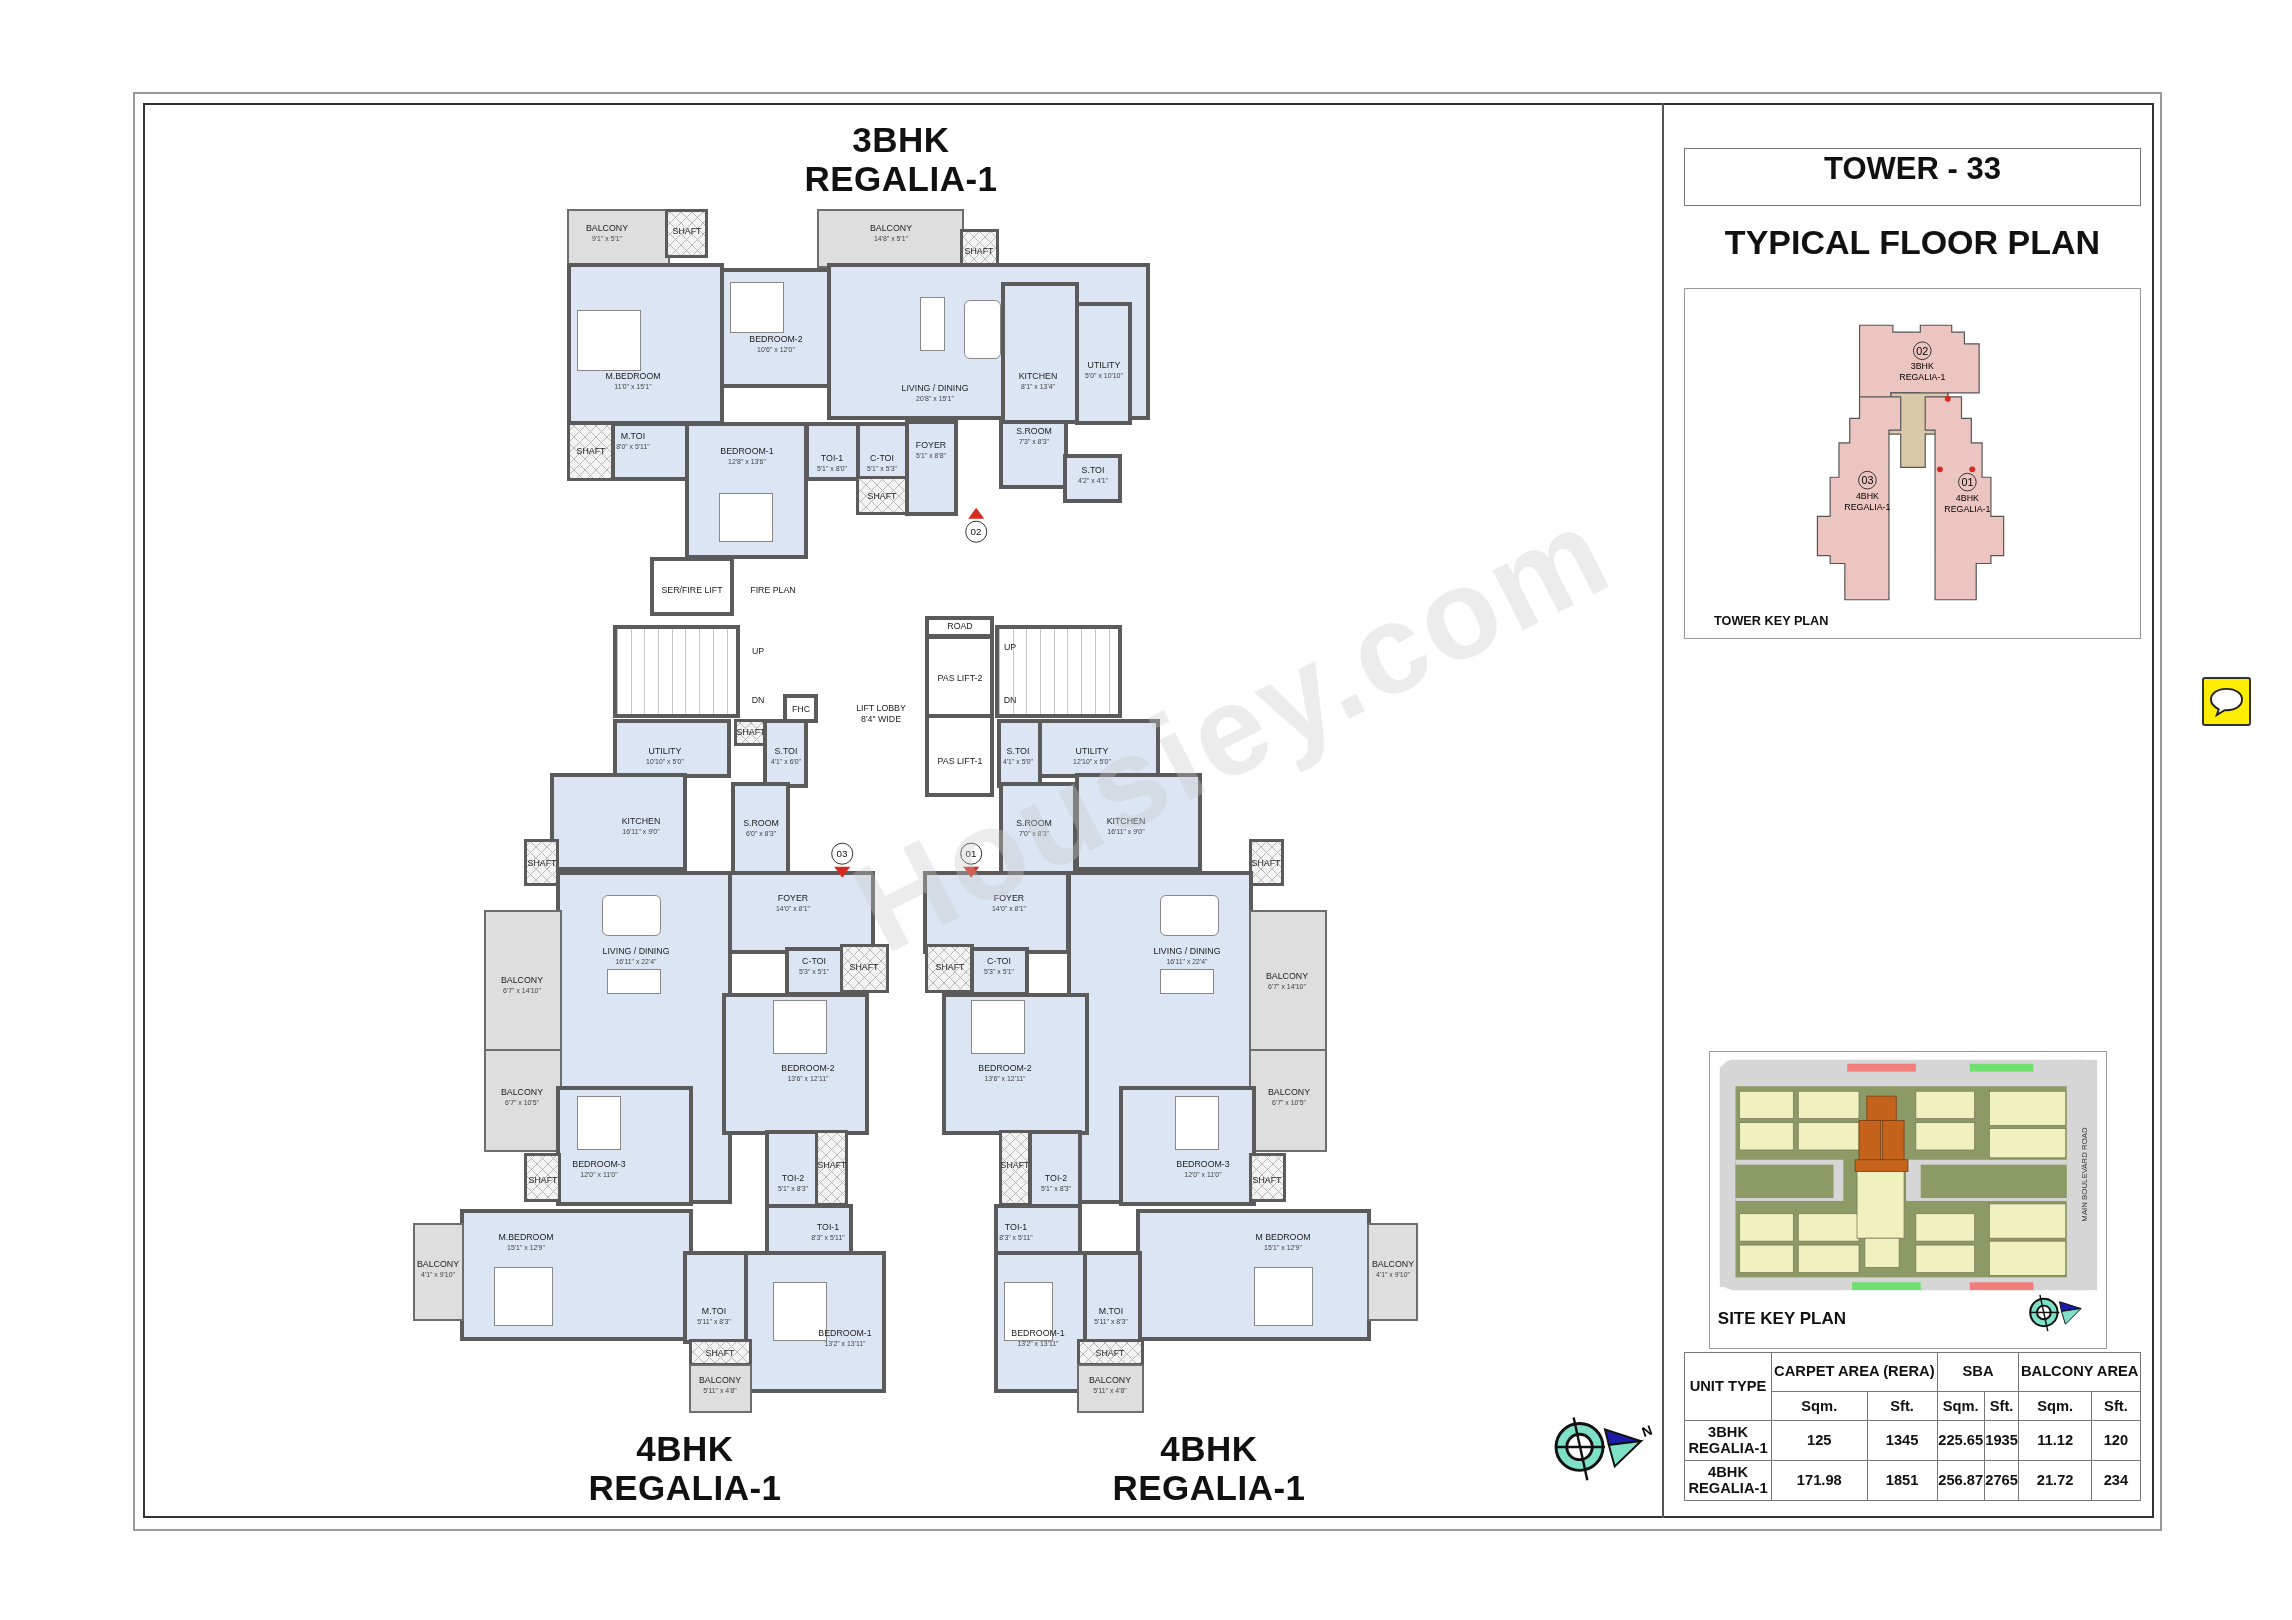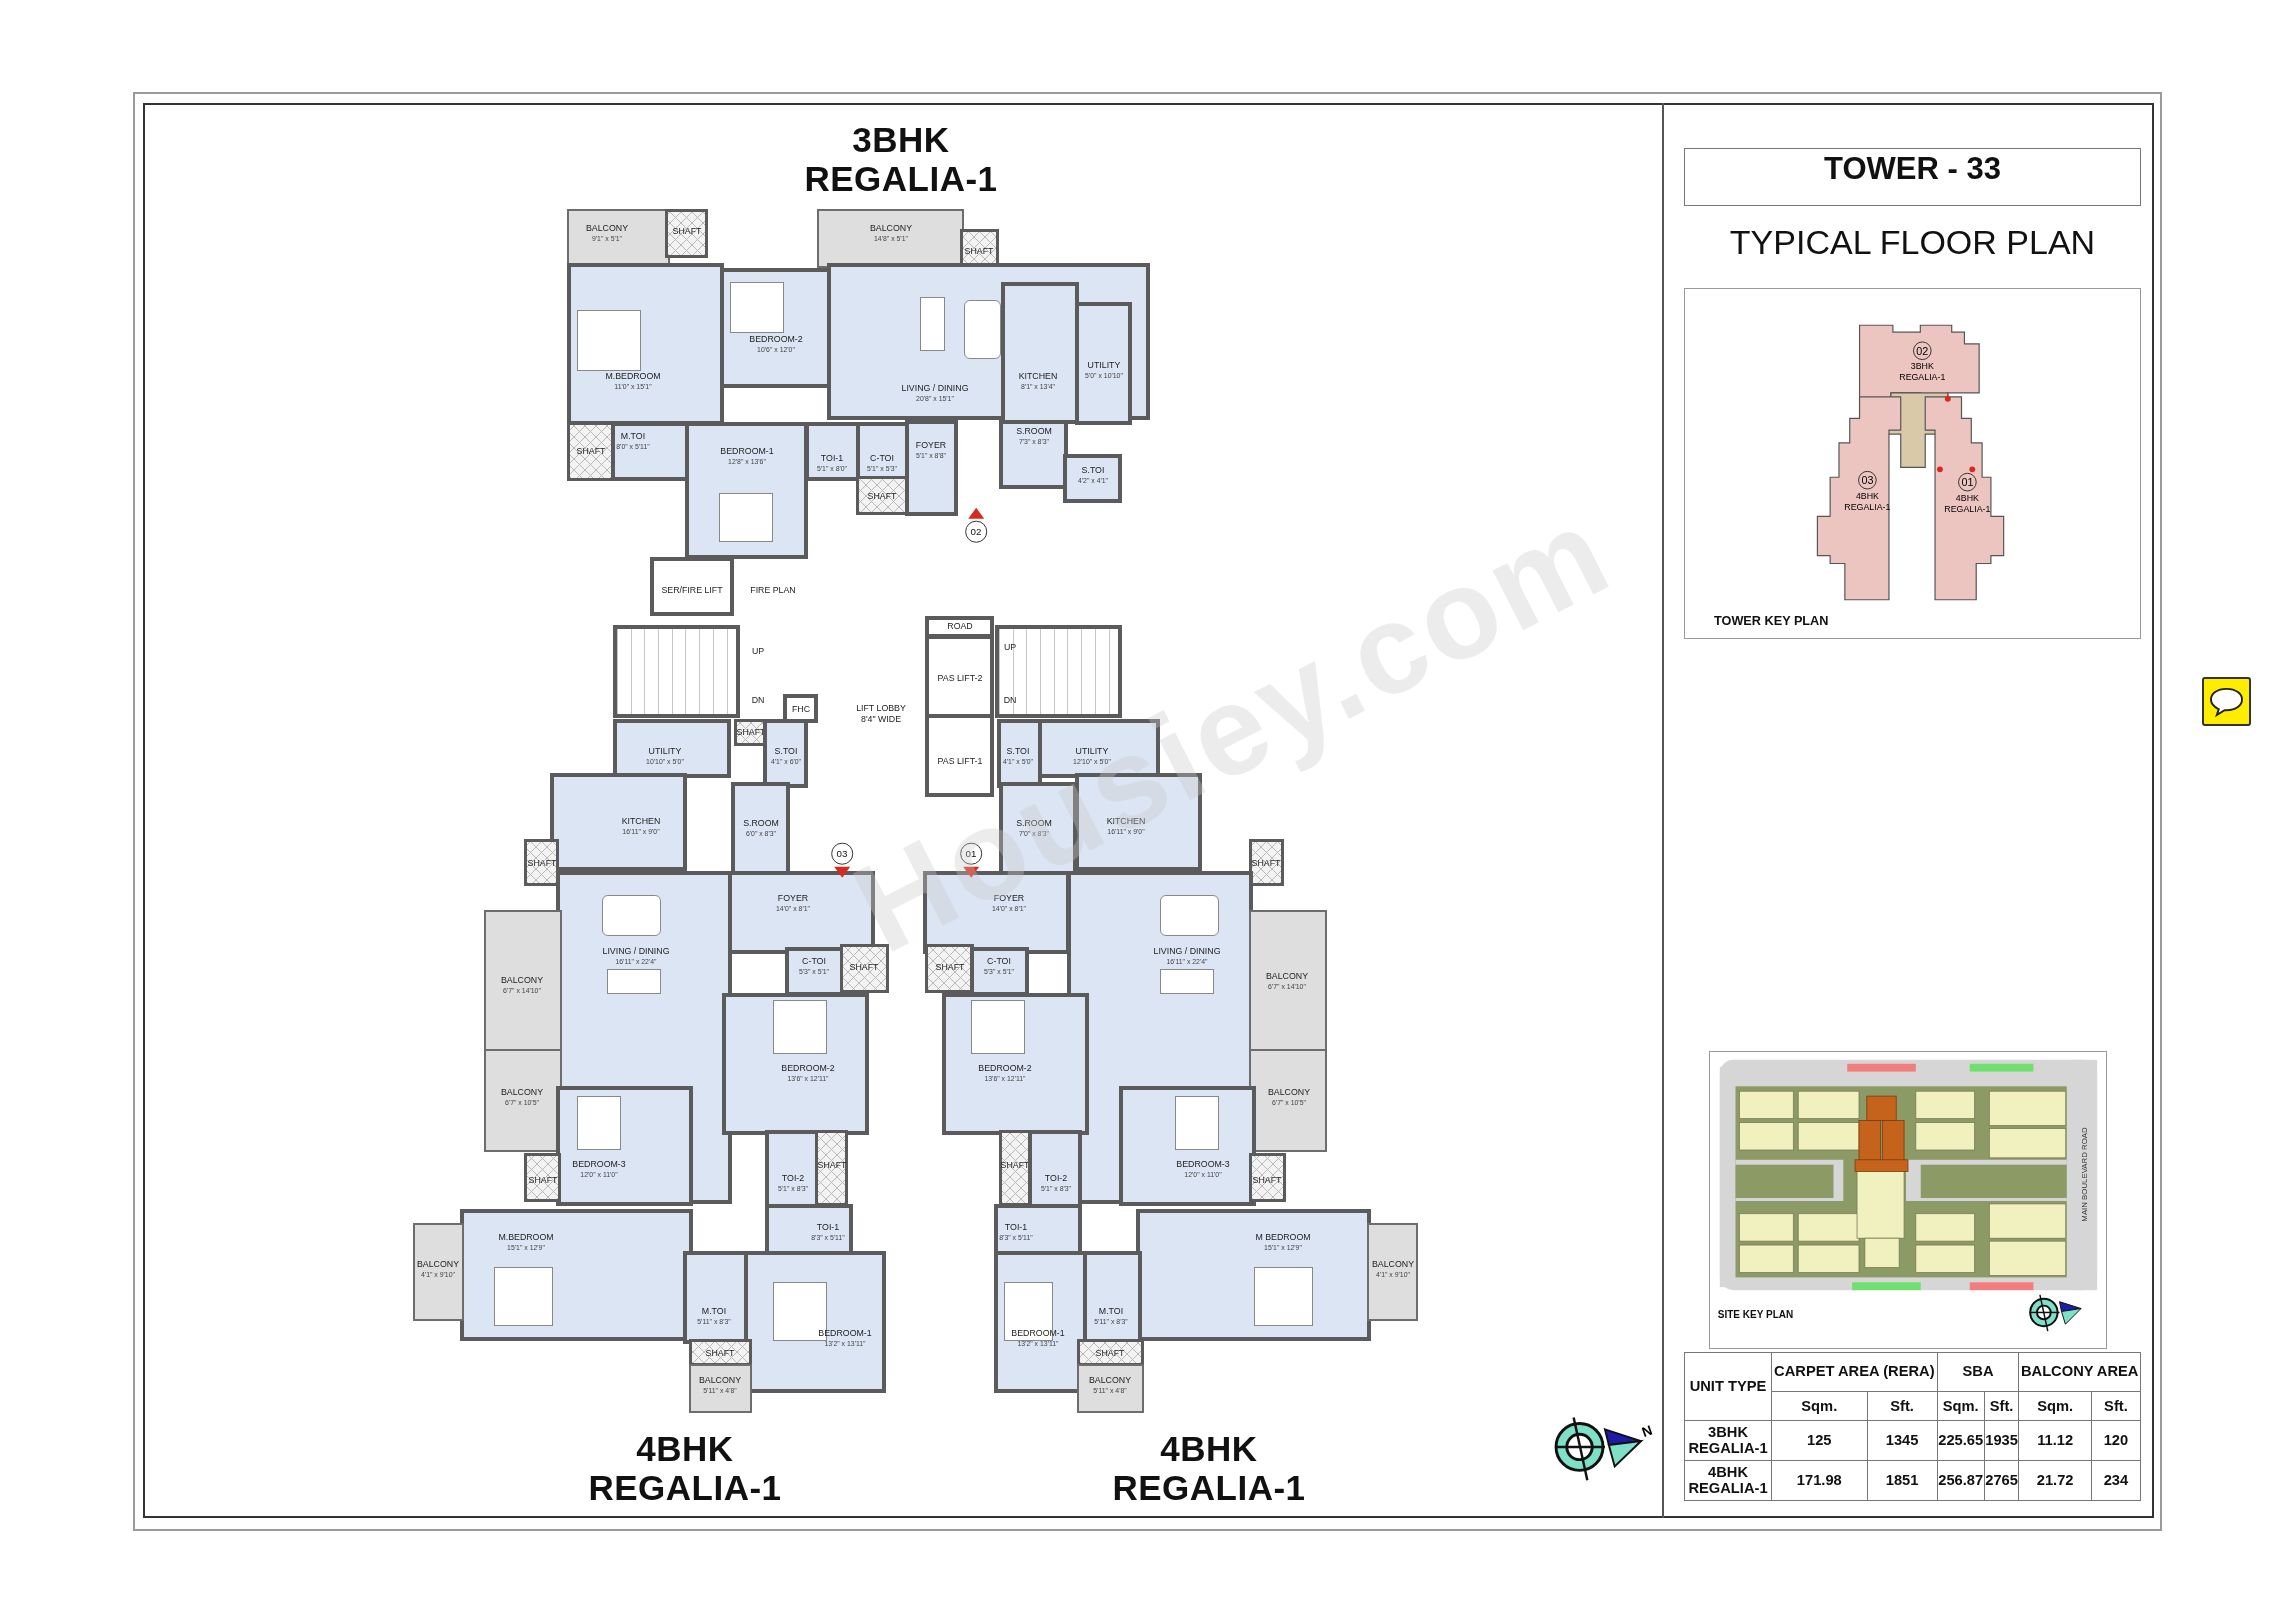--- a/index.html
+++ b/index.html
@@ -23,30 +23,30 @@
   .lbl b { display:block; font-weight:normal; font-size:8.8px; }
   .lbl i { display:block; font-style:normal; font-size:6.9px; color:#444; }
   .furn { position:absolute; border:1.5px solid #888; background:#fff; box-sizing:border-box; }
   .entry { position:absolute; transform:translate(-50%,-50%); text-align:center; }
   .entry .arrow { width:0; height:0; border-left:8.8px solid transparent; border-right:8.8px solid transparent; margin:0 auto; }
   .entry .num { width:19.6px; height:19.6px; border:1.5px solid #333; border-radius:50%; font-size:9.8px; line-height:19.6px; margin:2px auto; background:#fff; }
   .watermark { position:absolute; left:686px; top:745px; font-size:127px; color:rgba(200,200,200,0.35); transform:rotate(-27deg); transform-origin:left top; font-weight:bold; letter-spacing:3.9px; pointer-events:none; }
   .compass { position:absolute; }
   
   .tower-box { position:absolute; left:1684px; top:148px; width:457px; height:58px; border:1.5px solid #777; box-sizing:border-box; text-align:center; font-weight:bold; font-size:31px; line-height:39px; }
-  .fp-title { position:absolute; left:1684px; top:223px; width:457px; text-align:center; font-weight:normal; font-size:34px; }
+  .fp-title { position:absolute; left:1684px; top:223px; width:457px; text-align:center; font-weight:bold; font-size:34px; }
   .keyplan-box { position:absolute; left:1684px; top:288px; width:457px; height:351px; border:1.5px solid #999; box-sizing:border-box; }
   .keyplan-label { position:absolute; left:29px; bottom:9.8px; font-weight:bold; font-size:12.7px; }
   .brand { position:absolute; left:1680px; top:957px; width:455px; height:78px; display:flex; }
   .brand-left { width:227px; background:#f7c40f; display:flex; align-items:center; padding-left:19.6px; box-sizing:border-box; }
   .brand-right { flex:1; background:#3f7847; color:#fff; display:flex; align-items:center; justify-content:center; font-weight:bold; font-size:19.6px; letter-spacing:0.3px; }
   .lt-logo { width:43px; height:43px; border:2.9px solid #111; border-radius:50%; box-sizing:border-box; display:flex; align-items:center; justify-content:center; font-weight:bold; font-style:italic; font-size:16.7px; margin-right:11.8px; }
   .lt-name { font-weight:bold; font-style:italic; font-size:23.5px; color:#111; }
   .site-box { position:absolute; left:1709px; top:1051px; width:398px; height:298px; border:1.5px solid #999; box-sizing:border-box; background:#fff; }
-  .site-label { position:absolute; left:7.8px; top:257px; font-weight:bold; font-size:10px; }
+  .site-label { position:absolute; left:7.8px; top:257px; font-weight:bold; font-size:17px; }
   .area-table { position:absolute; left:1684px; top:1352px; width:457px; border-collapse:collapse; font-weight:bold; }
   .area-table td, .area-table th { border:1.5px solid #777; text-align:center; padding:0; font-size:14.7px; }
   .area-table .hdr { font-size:15.7px; line-height:15.7px; height:39px; }
   .area-table .sub { height:29px; font-size:15.7px; }
   .area-table .row td { height:39px; font-size:14.7px; line-height:15.7px; }
   .chat-icon { position:absolute; left:2202px; top:677px; width:49px; height:49px; background:#ffed00; border:2px solid #333; border-radius:2.9px; box-sizing:border-box; display:flex; align-items:center; justify-content:center; }
 </style>
 </head>
 <body>
 

